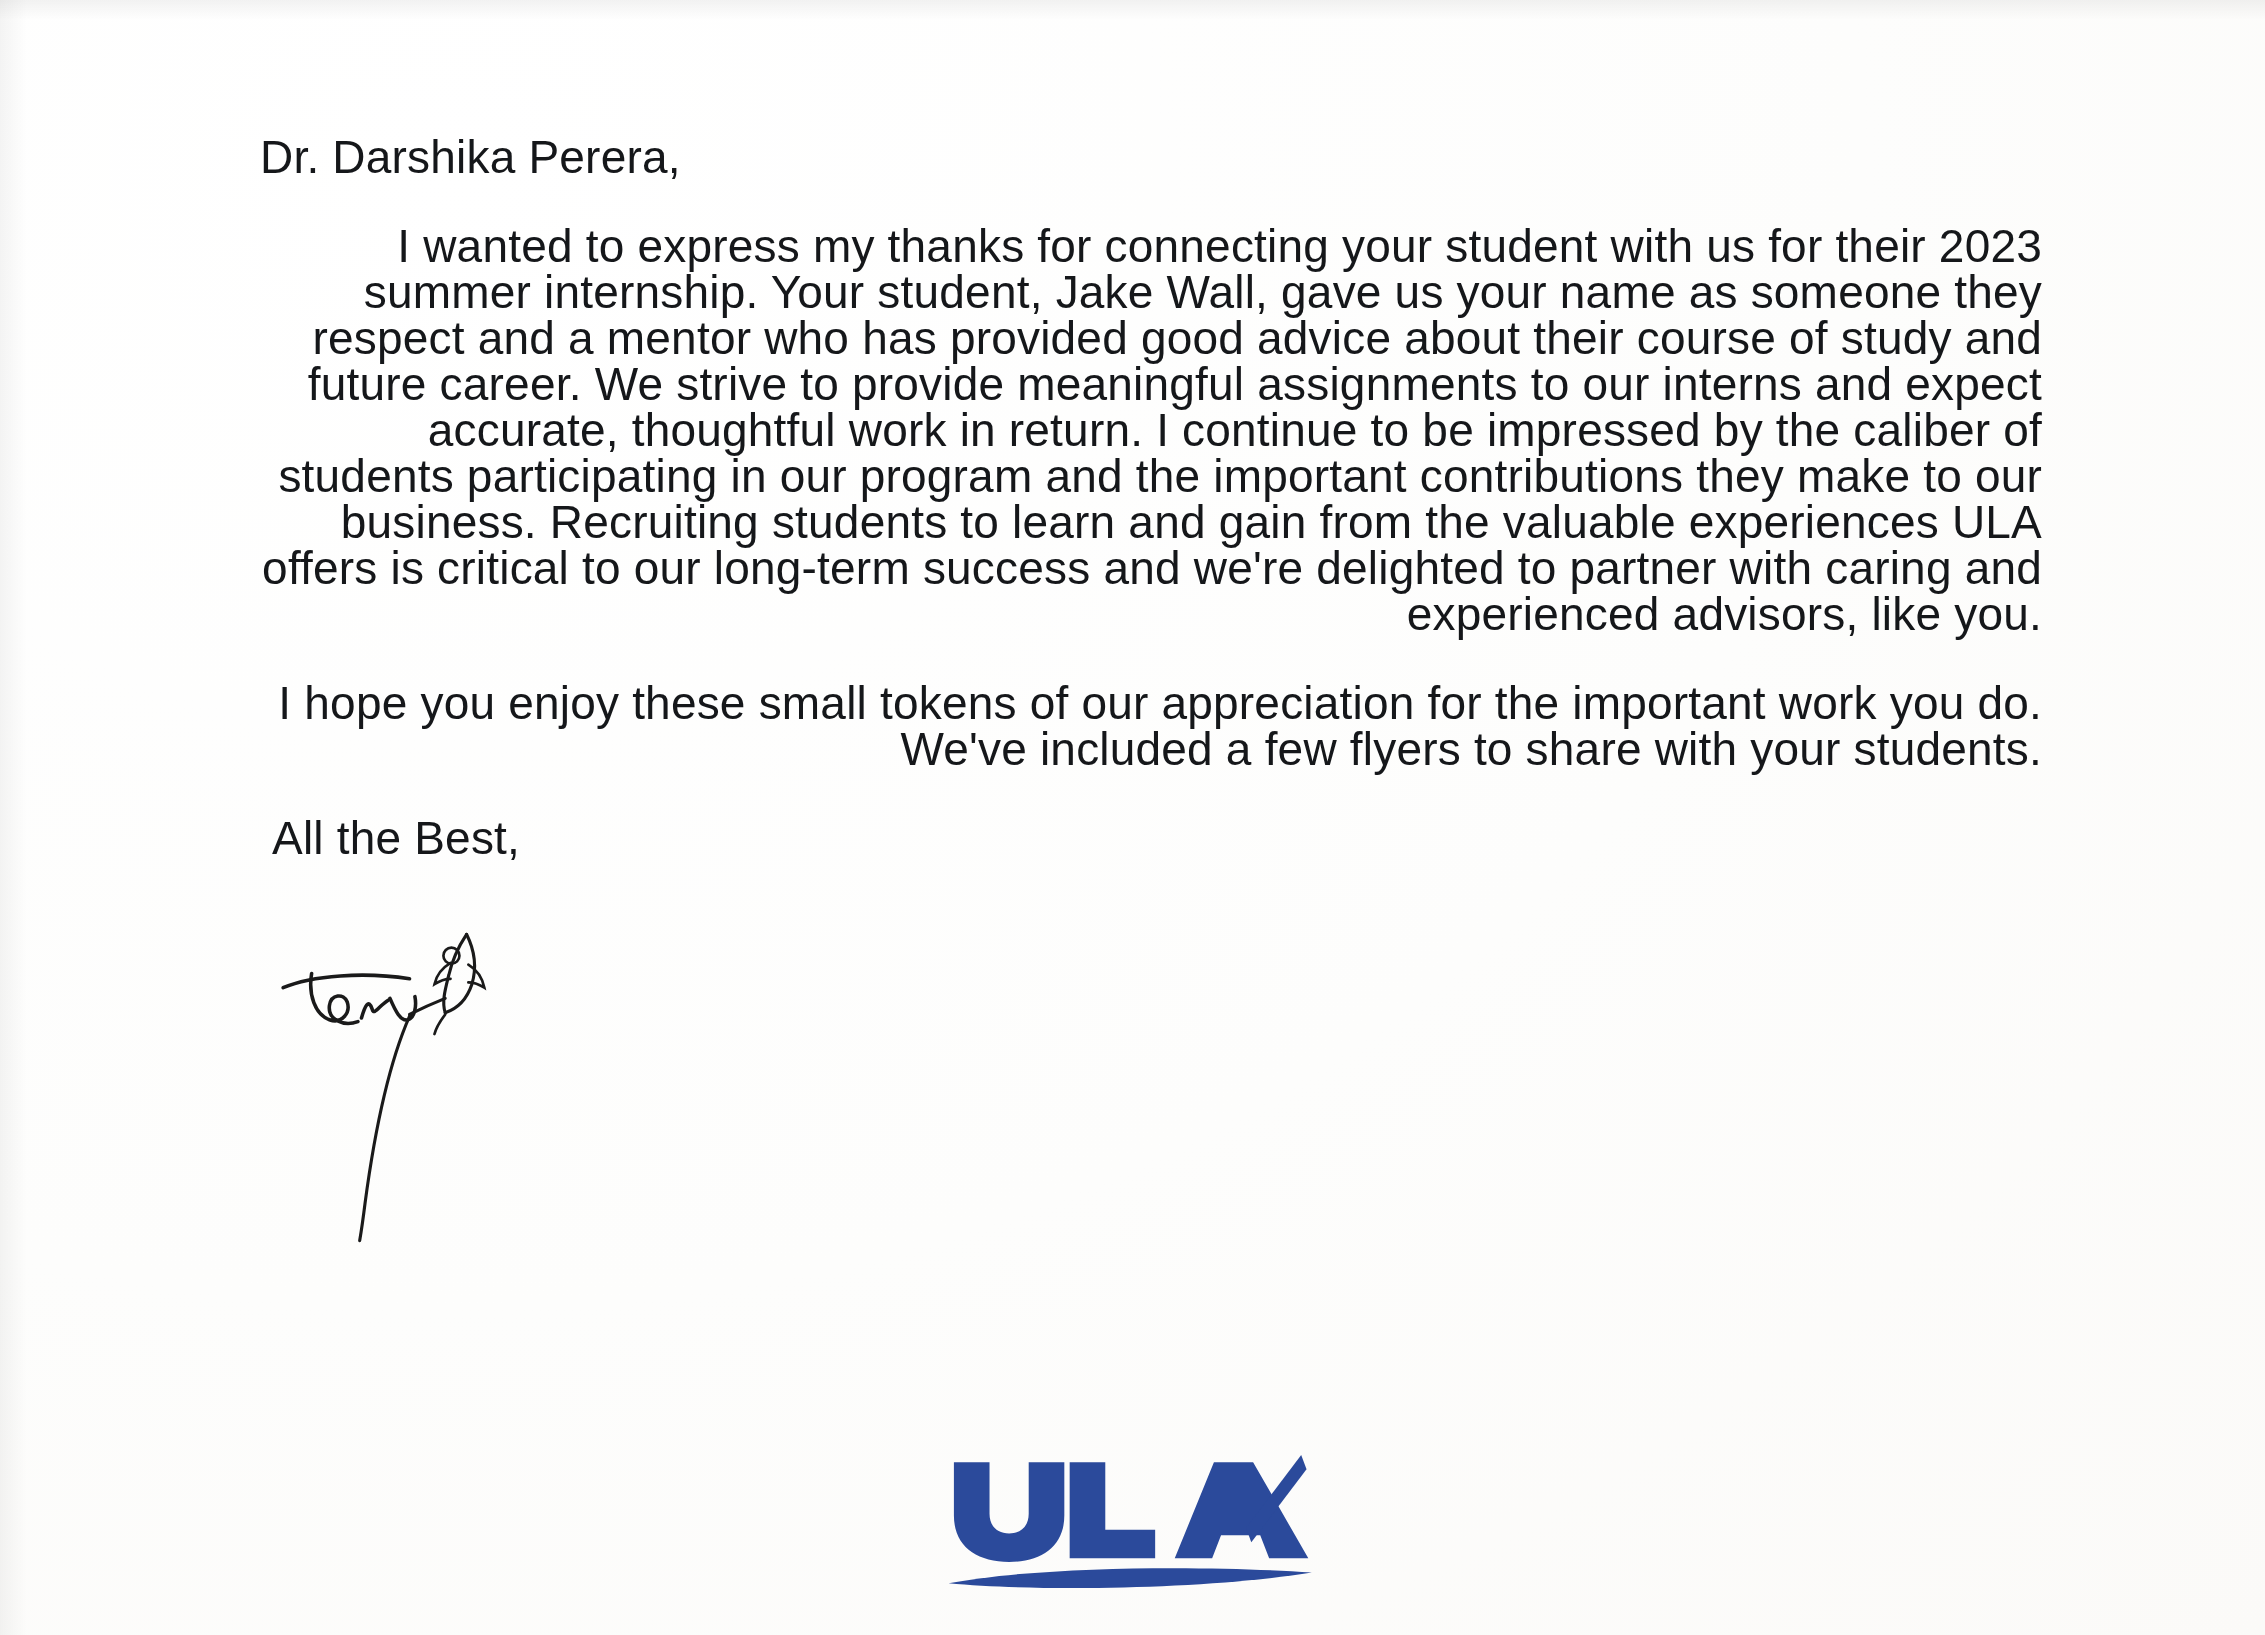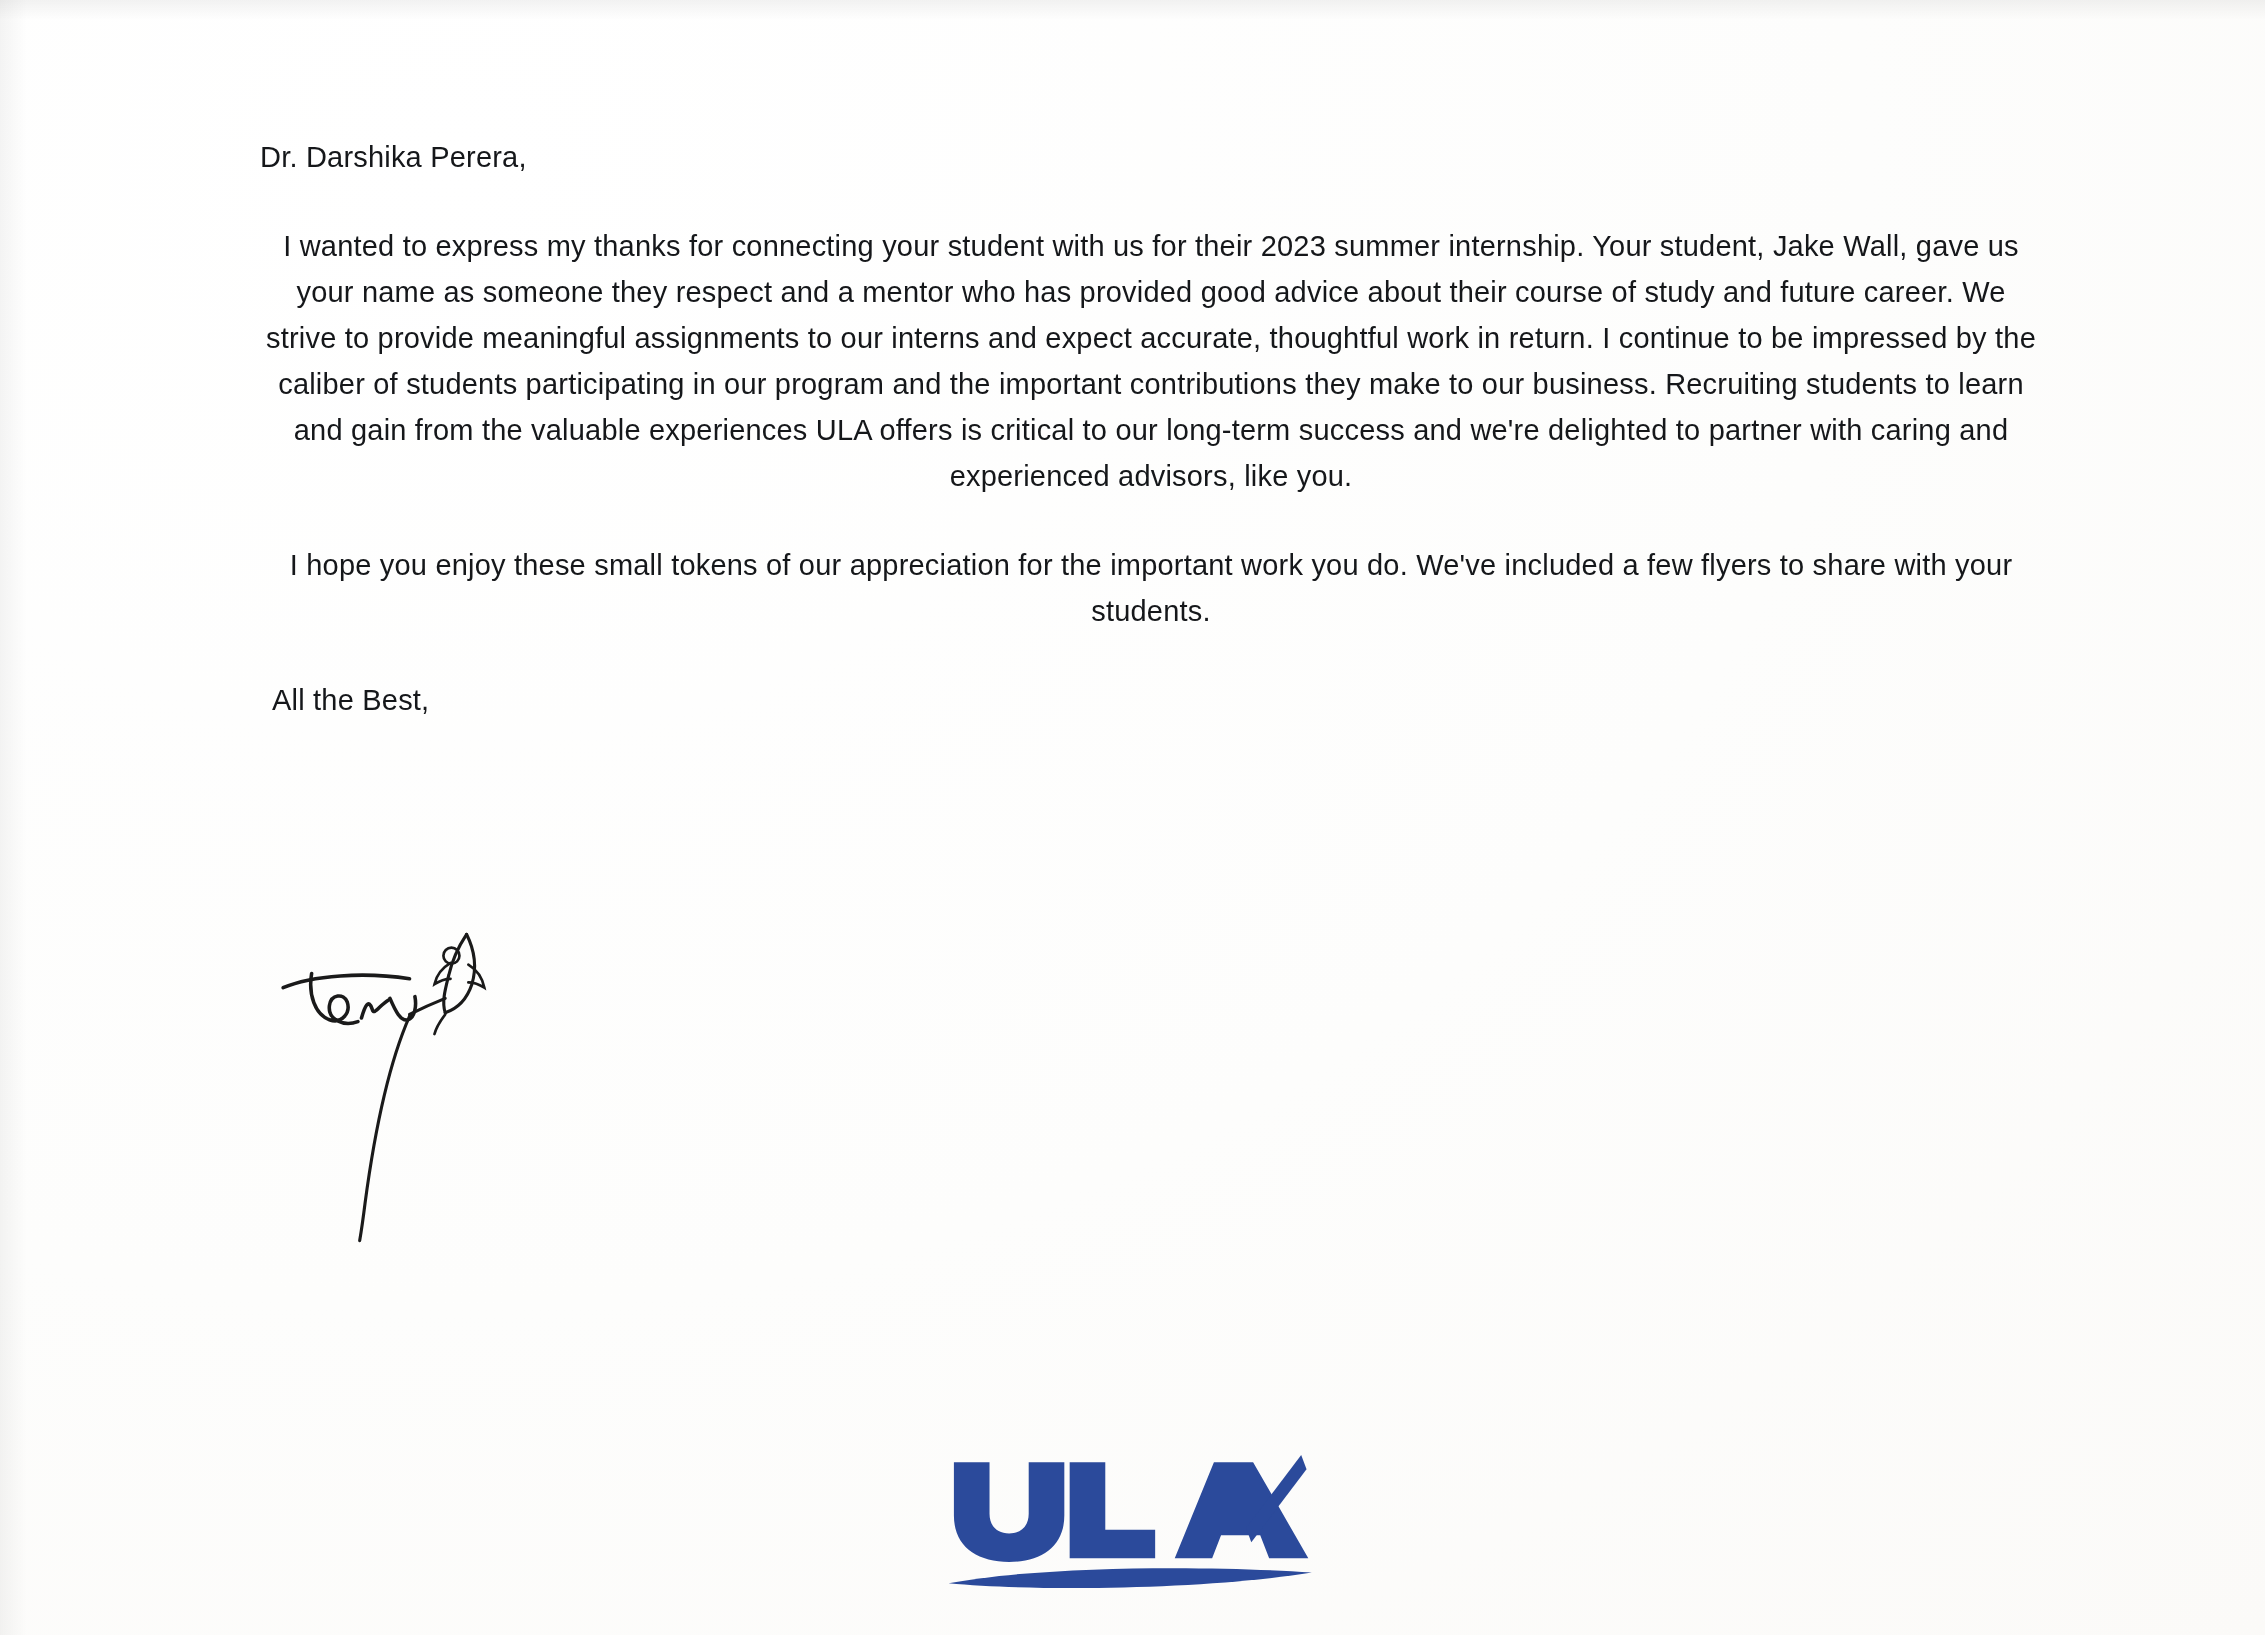--- a/index.html
+++ b/index.html
@@ -26,30 +26,30 @@
     background:
       radial-gradient(ellipse at 20% 10%, #ffffff 0%, #fdfdfc 55%, #fbfaf8 100%);
     pointer-events: none;
   }
   .letter-body {
     position: absolute;
     left: 260px;
     top: 134px;
     width: 1782px;
     color: #15171a;
-    font-size: 29px;
+    font-size: 46px;
     line-height: 46px;
     letter-spacing: 0.2px;
   }
   .salutation {
     margin: 0 0 43px 0;
   }
   .para {
     margin: 0 0 43px 0;
-    text-align: center;
+    text-align: right;
   }
   .closing {
     margin: 12px;
   }
   .signature-area {
     position: absolute;
     left: 276px;
     top: 909px;
     width: 374px;
     height: 348px;

